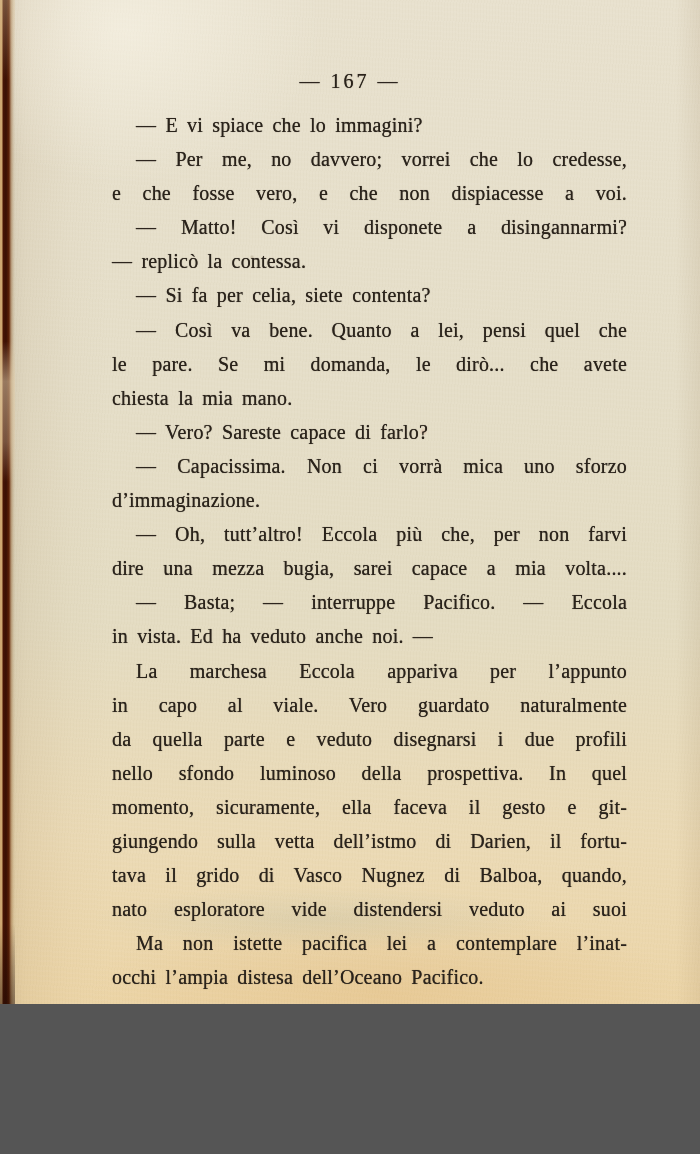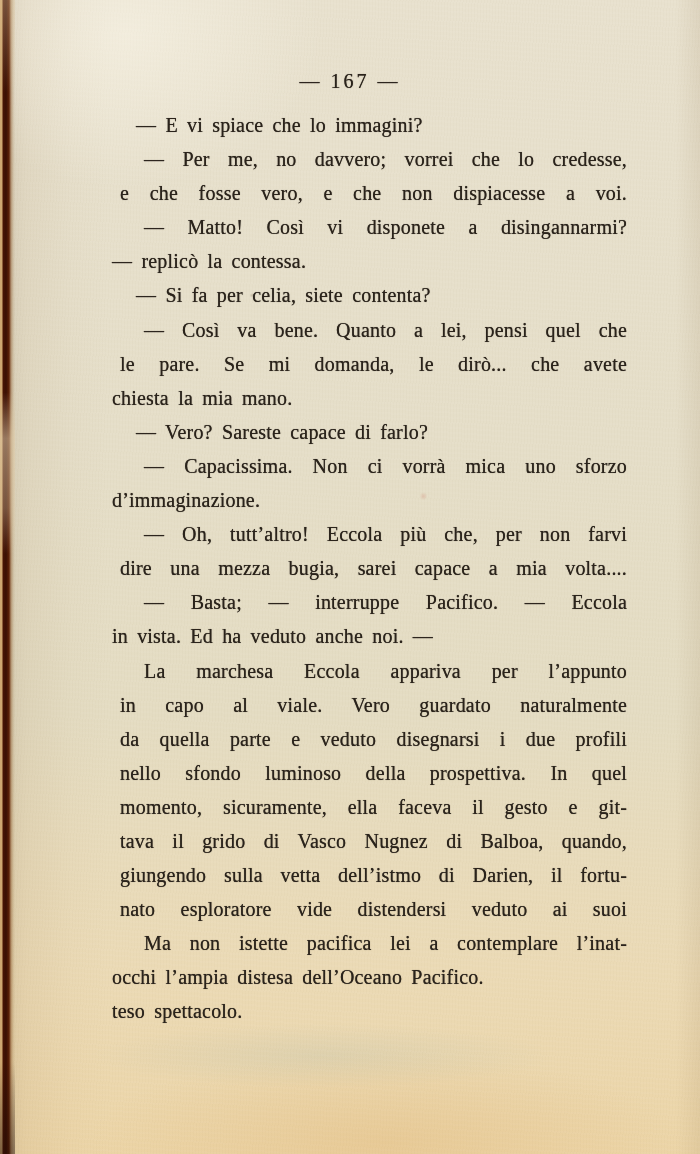--- a/index.html
+++ b/index.html
@@ -1,18 +1,18 @@
 <!DOCTYPE html>
 <html><head>
 <meta charset="utf-8">
 <style>
   html,body{margin:0;padding:0;background:#555;}
   #scan{
     position:relative;
-    width:700px;height:1154px;
+    width:700px;height:1004px;
     margin:0 auto;
     overflow:hidden;
     font-family:"Liberation Serif","DejaVu Serif",serif;
     color:#2a231b;
     background-image:
       radial-gradient(ellipse 320px 45px at 46% 91.5%, rgba(150,172,168,0.16), transparent 72%),
       radial-gradient(ellipse 280px 220px at 18% 3%, rgba(255,251,240,0.45), transparent 70%),
       radial-gradient(circle 5px at 60.5% 43%, rgba(205,120,100,0.28), transparent 80%),
       radial-gradient(circle 3px at 36% 25.6%, rgba(90,70,40,0.25), transparent 80%),
       radial-gradient(ellipse 400px 120px at 55% 99%, rgba(215,160,85,0.22), transparent 75%),
@@ -49,21 +49,21 @@
   }
   .line{
     height:34.1px;line-height:34.1px;
     font-size:20px;
     word-spacing:4px;
     letter-spacing:0.2px;
     white-space:normal;
     text-shadow:0 0 0.7px rgba(42,35,27,0.85);
     text-align:left;
   }
-  .line.just{text-align:justify;text-align-last:justify;margin-left:8px;}
+  .line.just{text-align:justify;text-align-last:justify;}
   .line.indent{text-indent:24px;}
 </style>
 </head>
 <body>
 
 <div id="scan">
   <div id="spine"></div>
   <div id="pagenum">— 167 —</div>
   <div id="textblock">
       <div class="line indent">— E vi spiace che lo immagini?</div>
@@ -80,20 +80,20 @@
       <div class="line">d’immaginazione.</div>
       <div class="line indent just">— Oh, tutt’altro! Eccola più che, per non farvi</div>
       <div class="line just">dire una mezza bugia, sarei capace a mia volta....</div>
       <div class="line indent just">— Basta; — interruppe Pacifico. — Eccola</div>
       <div class="line">in vista. Ed ha veduto anche noi. —</div>
       <div class="line indent just">La marchesa Eccola appariva per l’appunto</div>
       <div class="line just">in capo al viale. Vero guardato naturalmente</div>
       <div class="line just">da quella parte e veduto disegnarsi i due profili</div>
       <div class="line just">nello sfondo luminoso della prospettiva. In quel</div>
       <div class="line just">momento, sicuramente, ella faceva il gesto e git-</div>
+      <div class="line just">giungendo sulla vetta dell’istmo di Darien, il fortu-</div>
       <div class="line just">tava il grido di Vasco Nugnez di Balboa, quando,</div>
-      <div class="line just">giungendo sulla vetta dell’istmo di Darien, il fortu-</div>
       <div class="line just">nato esploratore vide distendersi veduto ai suoi</div>
       <div class="line indent just">Ma non istette pacifica lei a contemplare l’inat-</div>
       <div class="line">occhi l’ampia distesa dell’Oceano Pacifico.</div>
       <div class="line">teso spettacolo.</div>
     </div>
 </div>
 
 </body></html>

